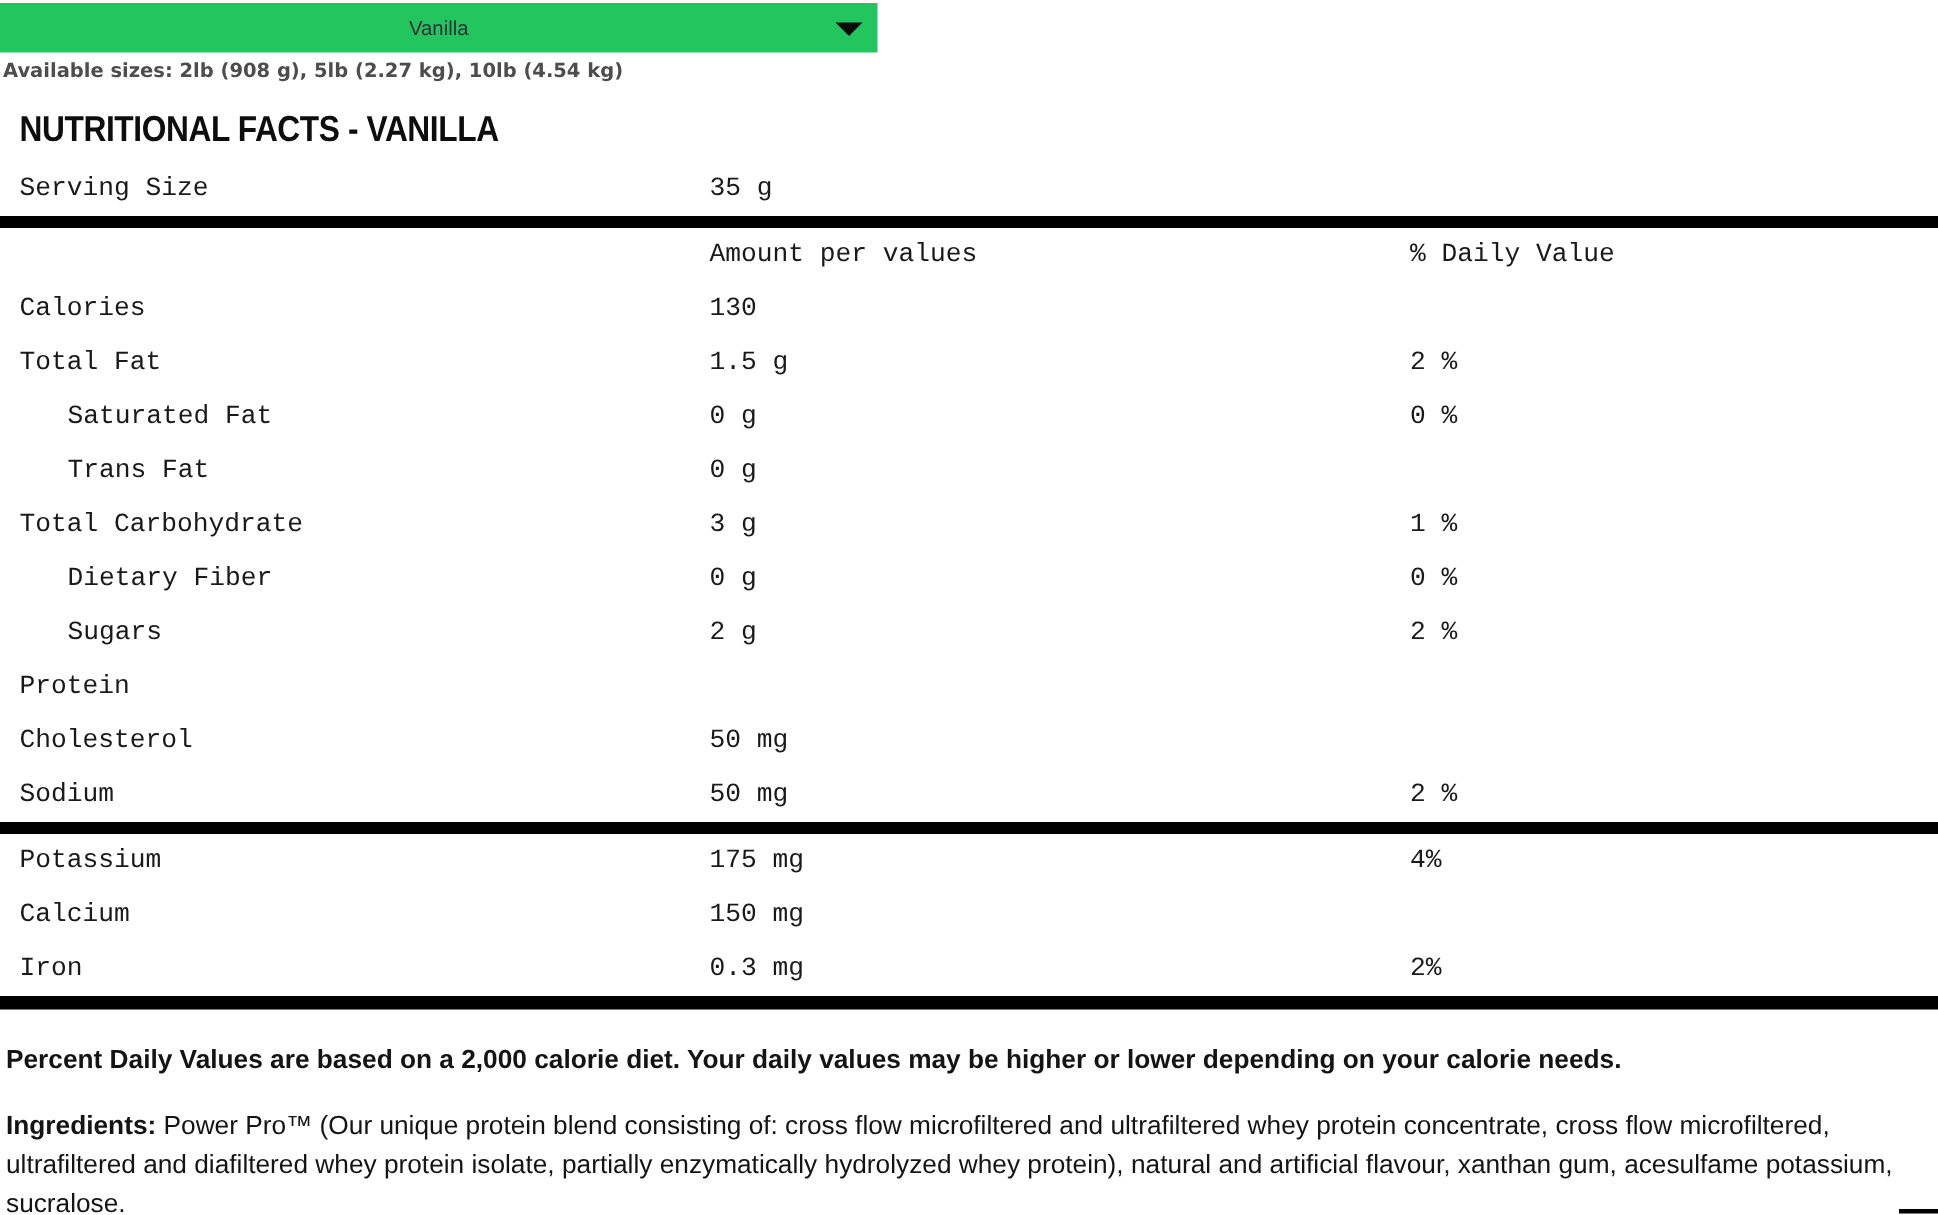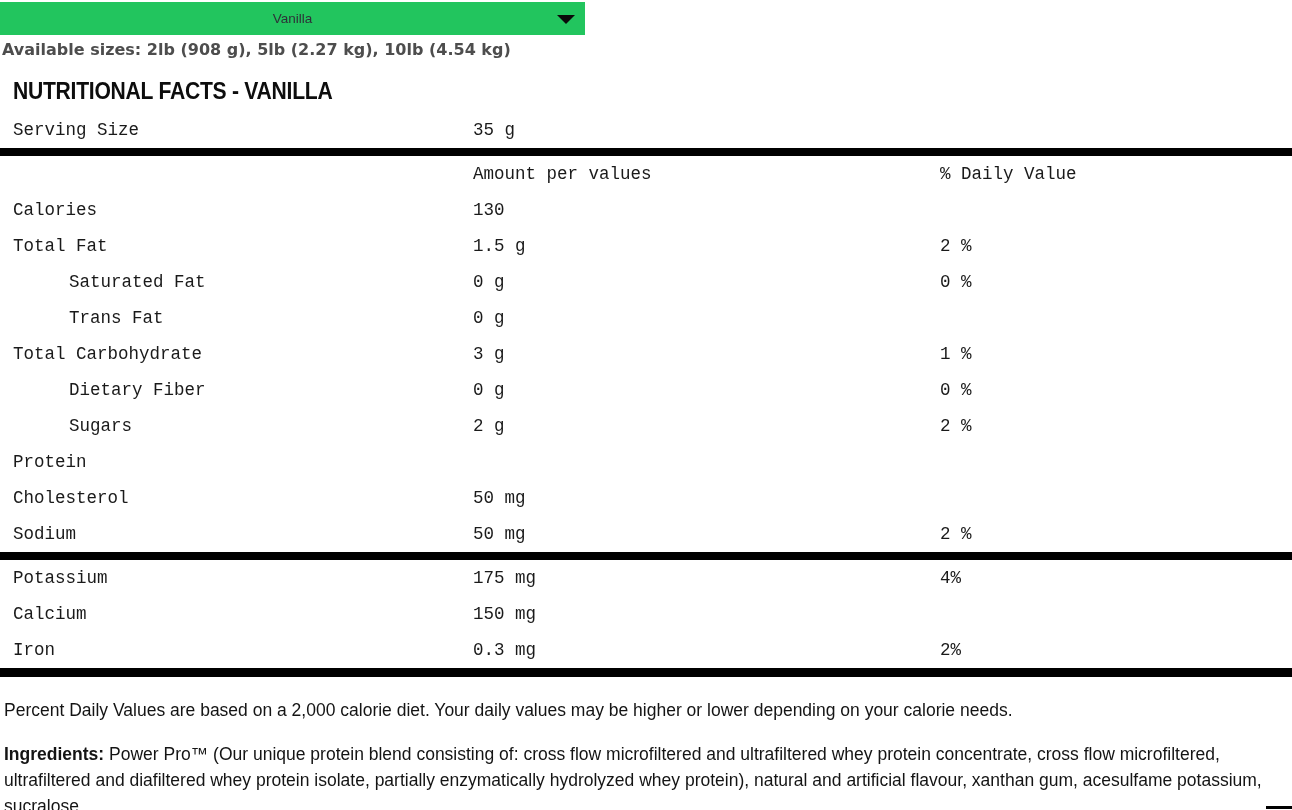--- a/index.html
+++ b/index.html
@@ -33,21 +33,21 @@
     border-left: 9px solid transparent;
     border-right: 9px solid transparent;
     border-top: 9px solid #0a0a0a;
   }
 
   
   .sizes {
     margin: 5px 0 0 2px;
     font-family: "DejaVu Sans", sans-serif;
     font-weight: bold;
-    font-size: 16px;
+    font-size: 13px;
     color: #4d4d4d;
   }
 
   
   .title {
     margin: 18px 0 0 13px;
     font-size: 24px;
     font-weight: bold;
     letter-spacing: -0.3px;
     color: #0d0d0d;
@@ -59,30 +59,31 @@
   
   .ntable { margin-top: 7px; width: 1292px; font-family: Liberation Mono, monospace; }
   .nrow {
     display: grid;
     grid-template-columns: 473px 467px auto;
     height: 36px;
     align-items: center;
     font-size: 17.5px;
   }
   .cell.label { padding-left: 13px; }
-  .cell.label.indent { padding-left: 69px; }
+  .cell.label.indent { padding-left: 45px; }
   .bar { width: 1292px; height: 8px; background: #000000; }
   .bar-lg { height: 9px; }
 
   
   .footnote {
     margin: 20px 0 0 4px;
     font-size: 17.5px;
     line-height: 27px;
     color: #141414;
+    font-weight: bold;
   }
   .ingredients {
     margin: 17px 0 0 4px;
     width: 1288px;
     font-size: 17.5px;
     line-height: 26px;
     color: #141414;
   }
   .ingredients strong { font-weight: bold; }
 

